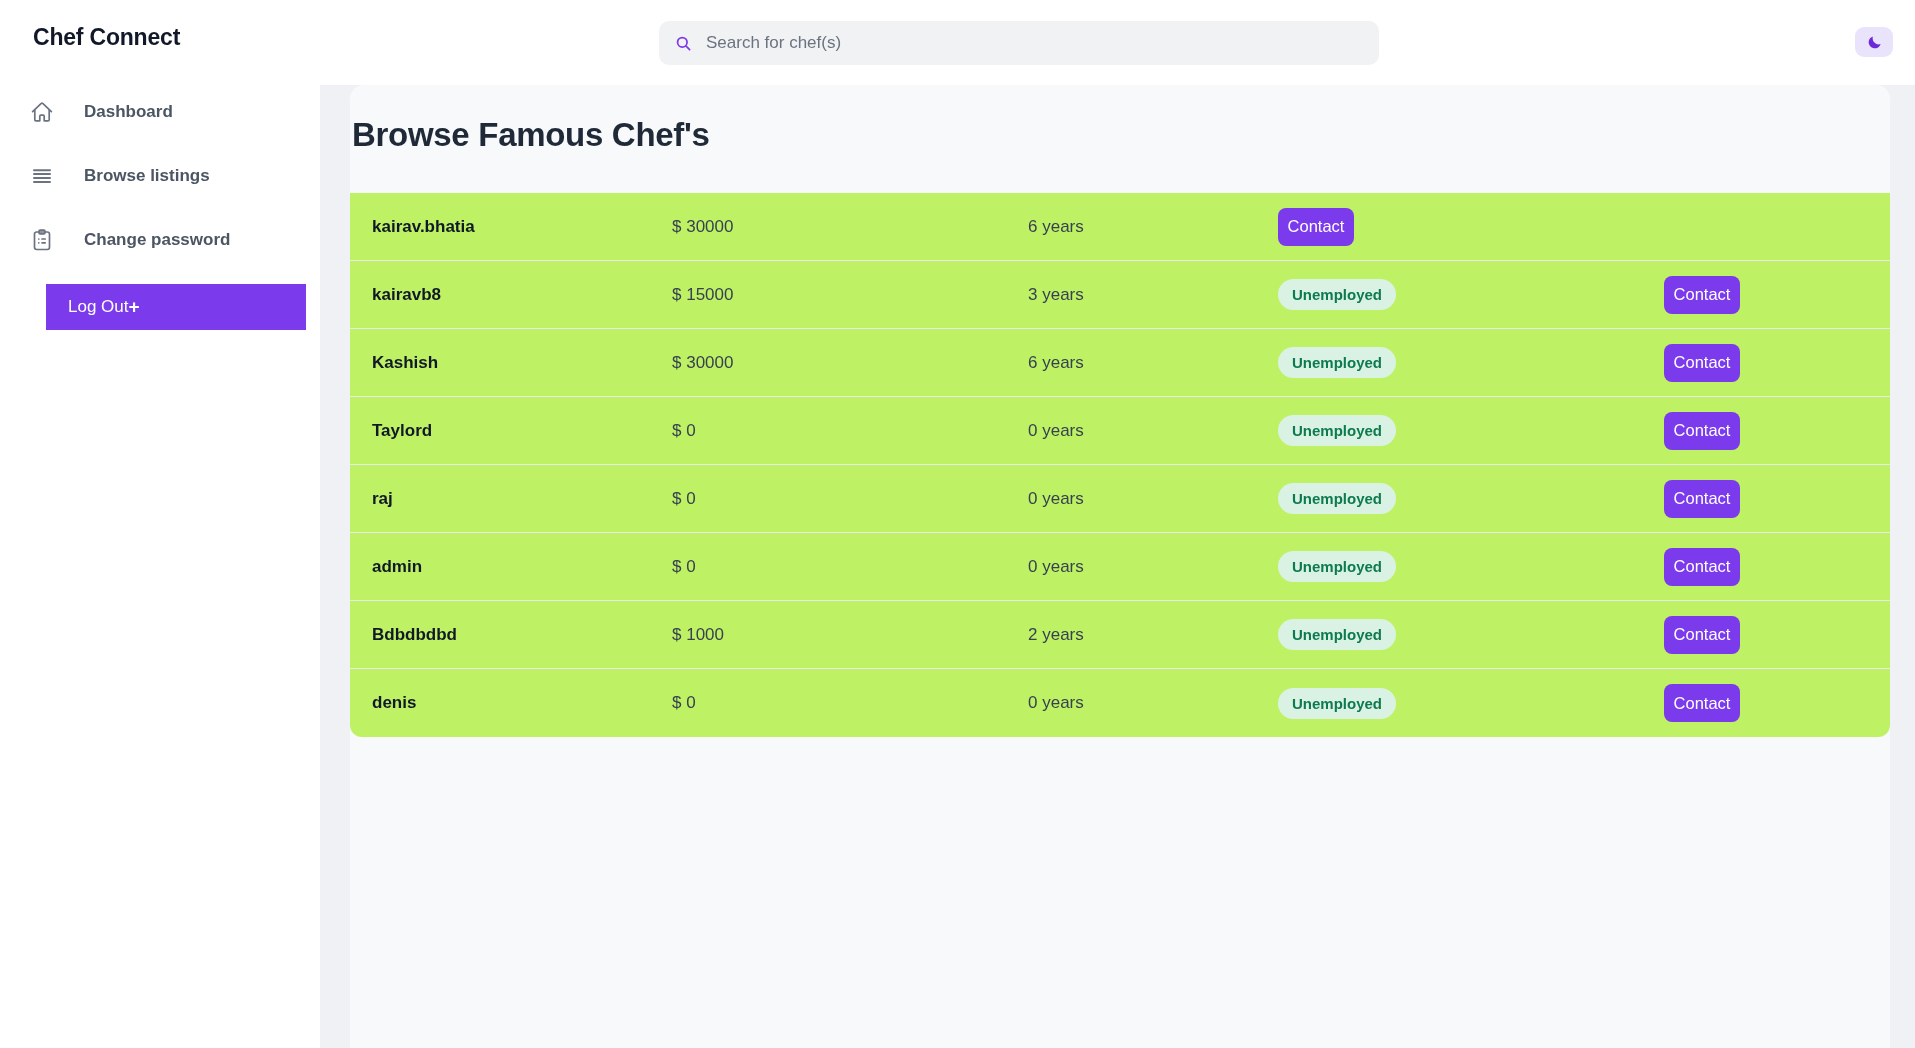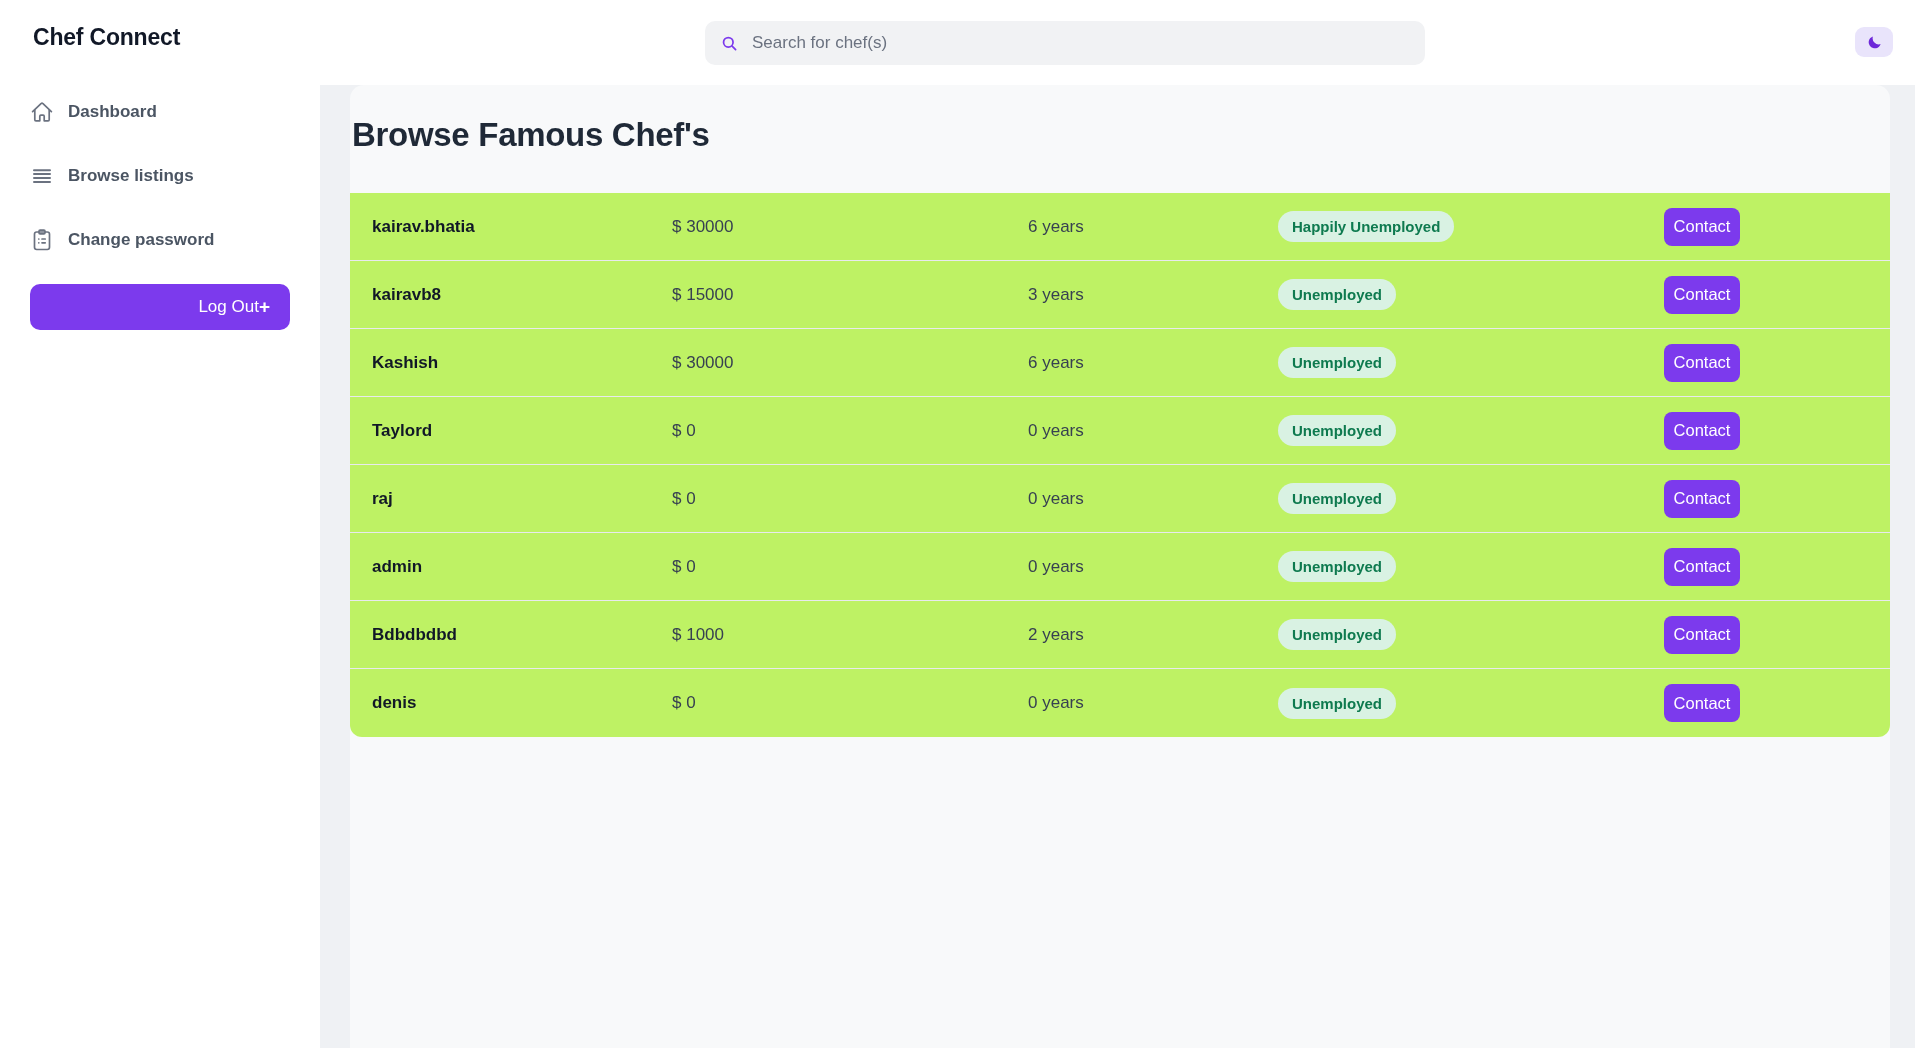--- a/index.html
+++ b/index.html
@@ -13,51 +13,52 @@
 
   
   .topbar { position:absolute; top:0; left:0; width:1832px; height:85px; background:#ffffff; z-index:3; }
   .logo {
     position:absolute; left:33px; top:24px;
     font-size:23px; font-weight:800; color:#111827; letter-spacing:-0.2px;
   }
   .search-wrap {
     position:absolute; left:659px; top:21px; width:720px; height:44px;
     background:#f1f2f4; border-radius:10px;
-    display:flex; align-items:center; gap:11px; padding:0 15px;margin-left:46px;
+    display:flex; align-items:center; gap:11px; padding:0 15px;
   }
   .search-wrap svg { flex:0 0 auto; }
   .search-input {
     flex:1; border:none; outline:none; background:transparent;
     font-family:"Liberation Sans","DejaVu Sans",sans-serif;
     font-size:17px; color:#374151;
   }
   .search-input::placeholder { color:#6b7280; opacity:1; }
   .theme-toggle {
     position:absolute; left:1855px; top:27px; width:38px; height:30px;
     background:#e9e4fb; border:none; border-radius:9px;
     display:flex; align-items:center; justify-content:center; cursor:pointer; padding:0;
   }
 
   
   .sidebar {
     position:absolute; left:0; top:85px; width:320px; height:963px;
     background:#ffffff; padding:7px 30px 0 30px; z-index:2;
   }
   .nav-item {
-    display:flex; align-items:center; gap:14px; height:40px; margin-bottom:24px;
+    display:flex; align-items:center; gap:30px; height:40px; margin-bottom:24px;
     color:#4b5563; font-size:17px; font-weight:600; cursor:pointer;
   }
   .nav-item svg { flex:0 0 auto; }
   .logout-btn {
     margin-top:19px; width:260px; height:46px;
-    background:#7c3aed; border:none; border-radius:10px; cursor:pointer;
-    display:flex; align-items:center; justify-content:flex-end;
+    background:#7c3aed; border:none; border-radius:0; cursor:pointer;
+    display:flex; align-items:center; justify-content:flex-start;
     padding:0 20px 0 22px; color:#ffffff;
     font-family:"Liberation Sans","DejaVu Sans",sans-serif;
+    margin-left:16px;
   }
   .logout-label { font-size:17px; font-weight:500; }
   .logout-plus  { font-size:19px; font-weight:600; }
 
   
   .main-panel {
     position:absolute; left:320px; top:85px; width:1595px; height:963px;
     background:#eff1f4; z-index:1;
   }
   .card {
@@ -152,21 +153,20 @@
 <main class="main-panel">
   <section class="card">
     <h1 class="page-heading">Browse Famous Chef's</h1>
 
     <div class="chef-table">
       <div class="tbody-block">
           <div class="trow">
             <div class="chef-cell">kairav.bhatia</div>
             <div class="cell">$ 30000</div>
             <div class="cell">6 years</div>
-            <div class="cell"><span class="badge">Happily Unemployed</span></div>
             <div class="cell"><button class="contact-btn">Contact</button></div>
           </div>
           <div class="trow">
             <div class="chef-cell">kairavb8</div>
             <div class="cell">$ 15000</div>
             <div class="cell">3 years</div>
             <div class="cell"><span class="badge">Unemployed</span></div>
             <div class="cell"><button class="contact-btn">Contact</button></div>
           </div>
           <div class="trow">

